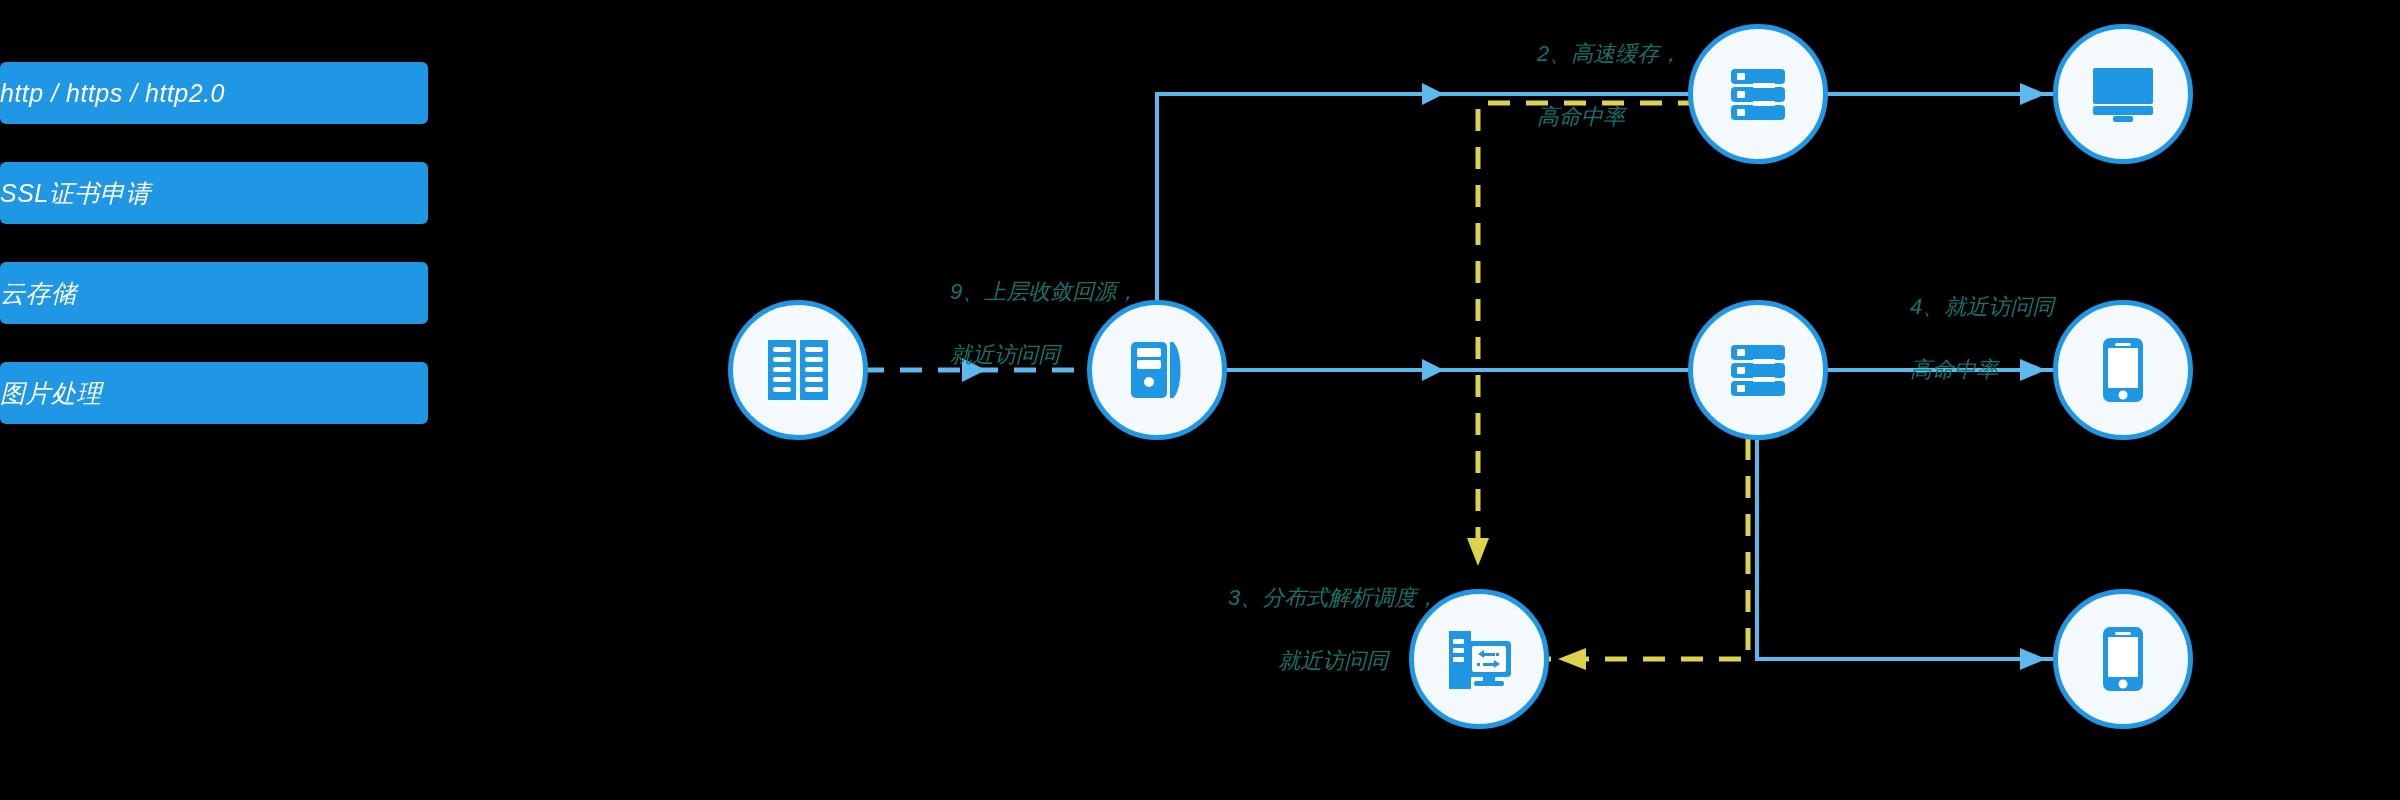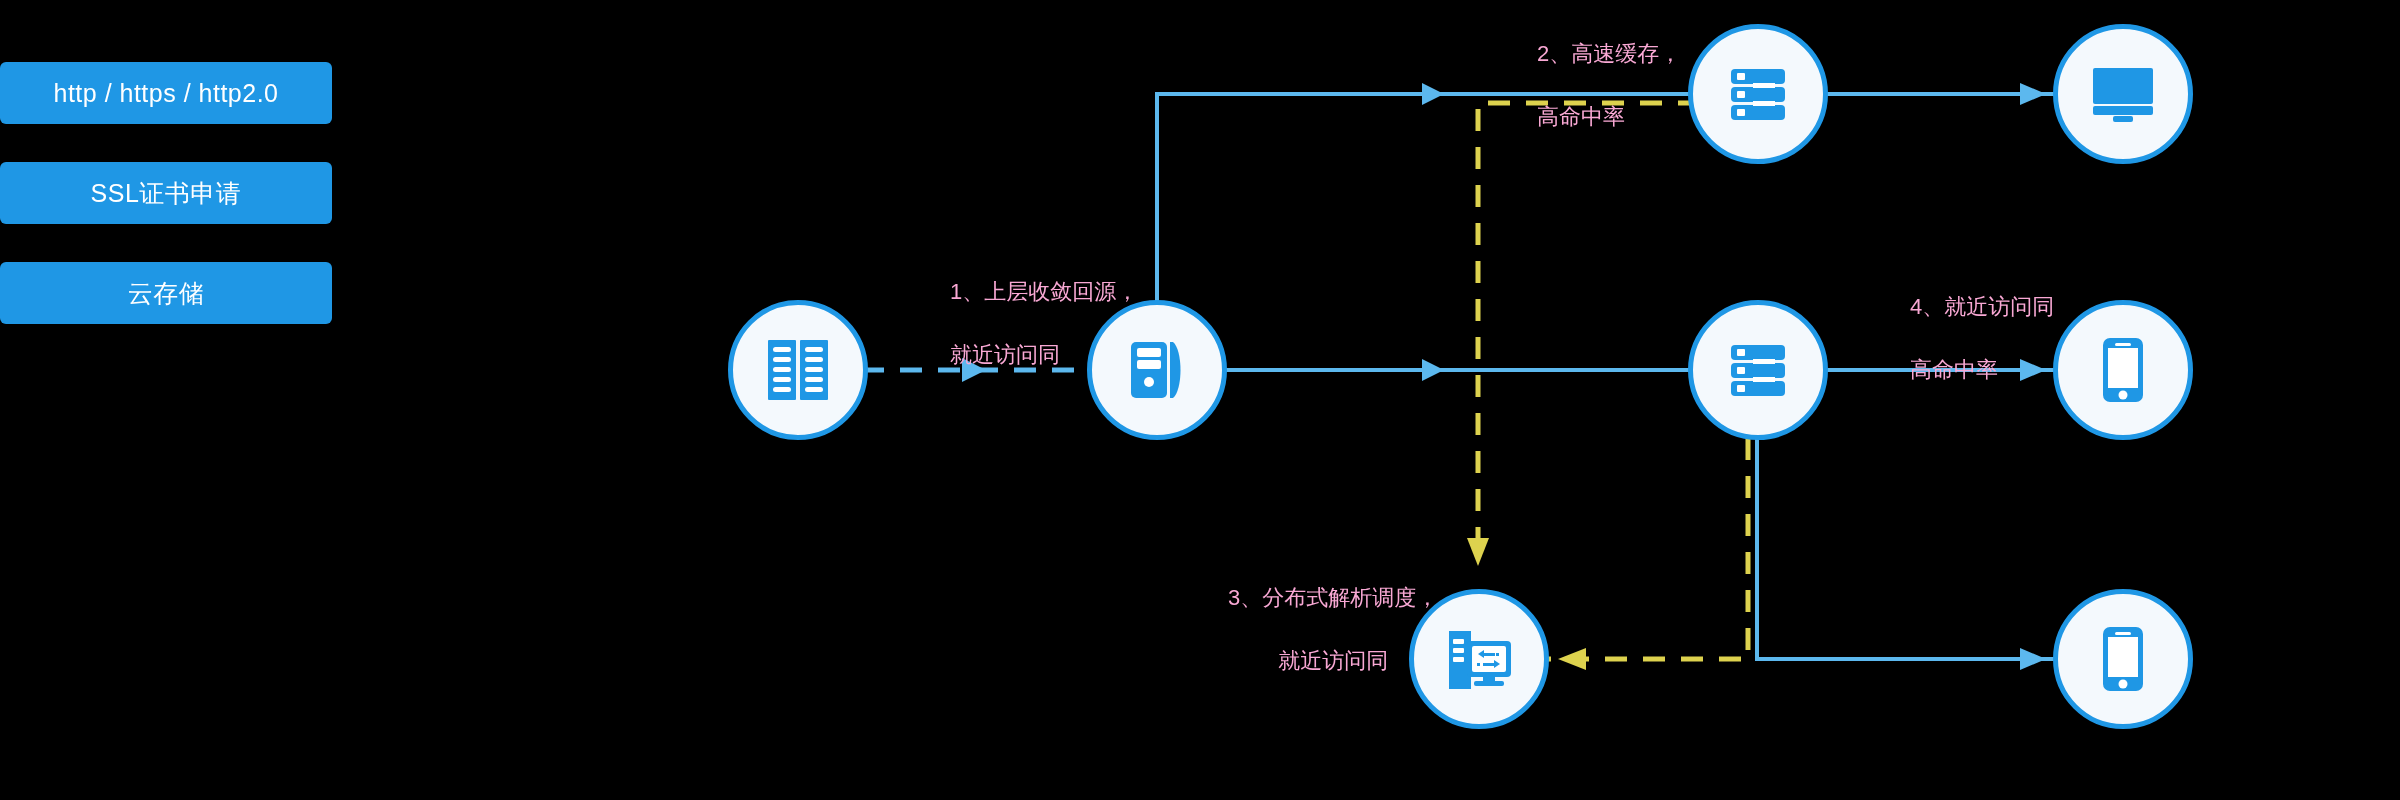--- a/index.html
+++ b/index.html
@@ -18,33 +18,33 @@
 
   
   .feature-list {
     position: absolute;
     left: 0;
     top: 62px;
     width: 380px;
   }
   .feature-btn {
     position: relative;
-    width: 332px;
+    width: 428px;
     height: 62px;
     margin-bottom: 38px;
     background: #1f97e5;
     border-radius: 6px;
     color: #ffffff;
     font-size: 25px;
     letter-spacing: 0.5px;
     display: flex;
     align-items: center;
-    justify-content: center;
     box-sizing: border-box;
     user-select: none;
+    font-style: italic;
   }
 
   
   #wires {
     position: absolute;
     left: 0;
     top: 0;
     width: 2400px;
     height: 800px;
   }
@@ -58,42 +58,46 @@
     box-sizing: border-box;
     display: flex;
     align-items: center;
     justify-content: center;
   }
   .node svg { display: block; }
 
   
   .annotation {
     position: absolute;
-    color: #f9a8d4;
+    color: #0f766e;
     font-size: 22px;
     line-height: 1.42;
     white-space: pre-line;
     user-select: none;
+    font-style: italic;
   }
 </style>
 </head>
 <body>
 
 <div id="stage">
 
   <div class="feature-list">
     <div class="feature-btn">
       <span>http / https / http2.0</span>
     </div>
     <div class="feature-btn">
       <span>SSL证书申请</span>
     </div>
     <div class="feature-btn">
       <span>云存储</span>
     </div>
+    <div class="feature-btn">
+      <span>图片处理</span>
+    </div>
   </div>
 
   <svg id="wires" viewBox="0 0 2400 800" xmlns="http://www.w3.org/2000/svg">
     <defs>
       <marker id="arrow-blue" markerWidth="12" markerHeight="12" refX="2" refY="4" orient="auto" markerUnits="strokeWidth">
         <path d="M0,0 L8,4 L0,8 z" fill="#5cb8ee"></path>
       </marker>
       <marker id="arrow-yellow" markerWidth="12" markerHeight="12" refX="2" refY="4" orient="auto" markerUnits="strokeWidth">
         <path d="M0,0 L8,4 L0,8 z" fill="#ddd24e"></path>
       </marker>
@@ -134,21 +138,21 @@
       <path d="M1467,538 L1478,566 L1489,538 z" fill="#ddd24e"></path>
     </g>
 
     <g>
       <path d="M1748,438 L1748,659 L1548,659" stroke="#ddd24e" stroke-width="5" fill="none" stroke-dasharray="22 16"></path>
       <path d="M1586,648 L1558,659 L1586,670 z" fill="#ddd24e"></path>
     </g>
   </svg>
 
   <div class="annotation" style="left:950px; top:245px;">
-    <div>1、上层收敛回源，</div>
+    <div>9、上层收敛回源，</div>
     <div>就近访问同</div>
   </div>
 
   <div class="annotation" style="left:1537px; top:7px;">
     <div>2、高速缓存，</div>
     <div>高命中率</div>
   </div>
 
   <div class="annotation" style="left:1228px; top:551px;text-align:center;">
     <div>3、分布式解析调度，</div>

